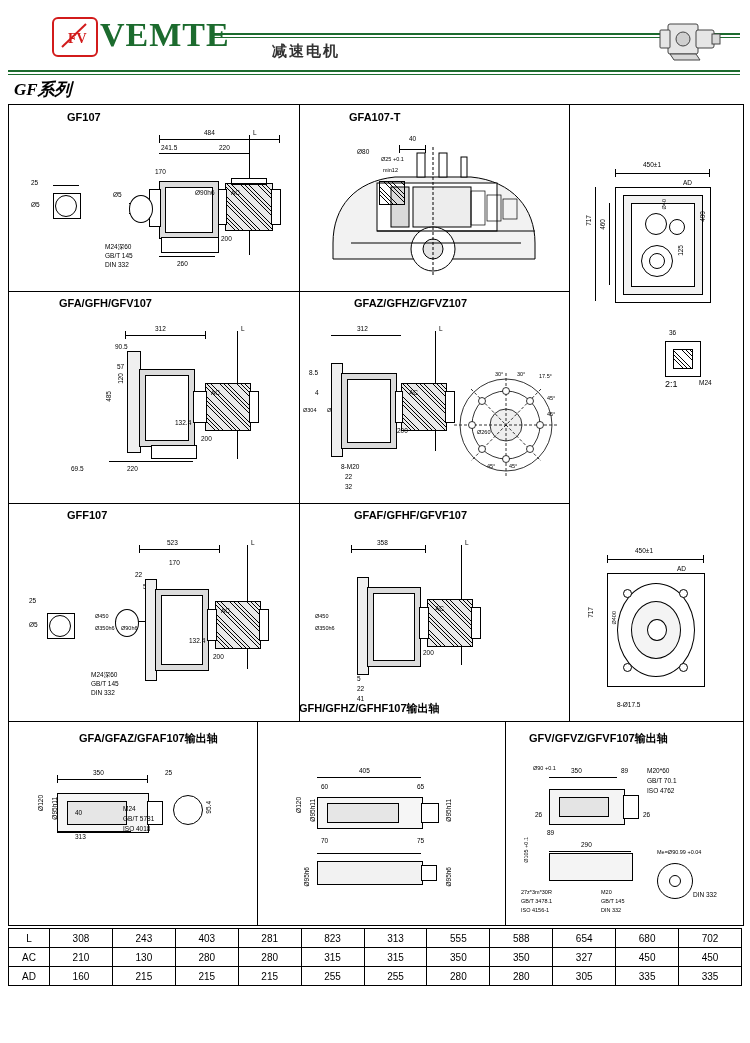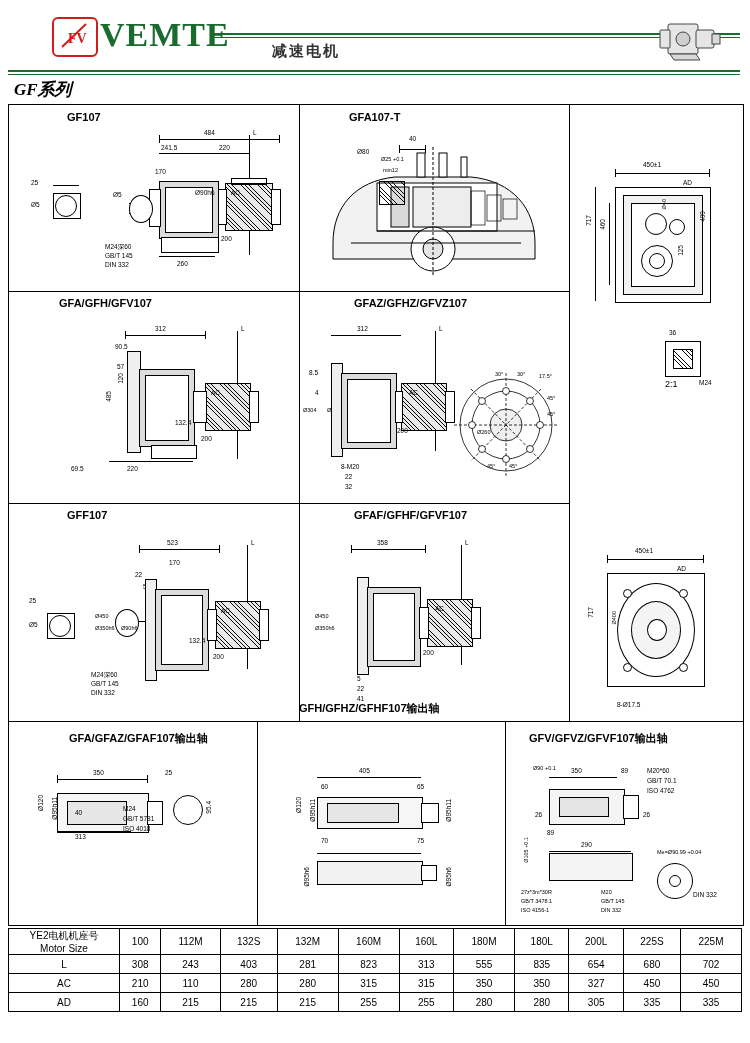--- a/index.html
+++ b/index.html
@@ -116,21 +116,21 @@
     <div class="vline" style="left:248px;top:616px;height:204px;"></div>
     <div class="vline" style="left:496px;top:616px;height:204px;"></div>
 
     <div class="secttl" style="left:58px;top:6px;">GF107</div>
     <div class="secttl" style="left:340px;top:6px;">GFA107-T</div>
     <div class="secttl" style="left:50px;top:192px;">GFA/GFH/GFV107</div>
     <div class="secttl" style="left:345px;top:192px;">GFAZ/GFHZ/GFVZ107</div>
     <div class="secttl" style="left:58px;top:404px;">GFF107</div>
     <div class="secttl" style="left:345px;top:404px;">GFAF/GFHF/GFVF107</div>
 
-    <div class="shaftttl" style="left:60px;top:626px;">GFA/GFAZ/GFAF107输出轴</div>
+    <div class="shaftttl" style="left:70px;top:626px;">GFA/GFAZ/GFAF107输出轴</div>
     <div class="shaftttl" style="left:290px;top:596px;">GFH/GFHZ/GFHF107输出轴</div>
     <div class="shaftttl" style="left:520px;top:626px;">GFV/GFVZ/GFVF107输出轴</div>
 
     <div class="dwg" style="left:0;top:18px;width:290px;height:166px;">
 
       <div class="ln hl" style="left:150px;top:16px;width:120px;"></div>
       <div class="lbl" style="left:195px;top:6px;">484</div>
       <div class="ln vl" style="left:150px;top:12px;height:8px;"></div>
       <div class="ln vl" style="left:270px;top:12px;height:8px;"></div>
 
@@ -490,55 +490,38 @@
       <div class="lbl sm" style="left:14px;top:162px;">ISO 4156-1</div>
       <div class="lbl sm" style="left:94px;top:144px;">M20</div>
       <div class="lbl sm" style="left:94px;top:153px;">GB/T 145</div>
       <div class="lbl sm" style="left:94px;top:162px;">DIN 332</div>
     </div>
 
   </div>
 
   <table class="mtable">
     <tbody>
-        <tr>
-      <td class="first" rowspan="1">
-        <div>YE2电机机座号</div>
-        <div>Motor Size</div>
-      </td>
-      <td class="head">100</td>
-      <td class="head">112M</td>
-      <td class="head">132S</td>
-      <td class="head">132M</td>
-      <td class="head">160M</td>
-      <td class="head">160L</td>
-      <td class="head">180M</td>
-      <td class="head">180L</td>
-      <td class="head">200L</td>
-      <td class="head">225S</td>
-      <td class="head">225M</td>
-    </tr>
     <tr>
       <td class="lbl2">L</td>
       <td>308</td>
       <td>243</td>
       <td>403</td>
       <td>281</td>
       <td>823</td>
       <td>313</td>
       <td>555</td>
-      <td>835</td>
+      <td>588</td>
       <td>654</td>
       <td>680</td>
       <td>702</td>
     </tr>
     <tr>
       <td class="lbl2">AC</td>
       <td>210</td>
-      <td>110</td>
+      <td>130</td>
       <td>280</td>
       <td>280</td>
       <td>315</td>
       <td>315</td>
       <td>350</td>
       <td>350</td>
       <td>327</td>
       <td>450</td>
       <td>450</td>
     </tr>

